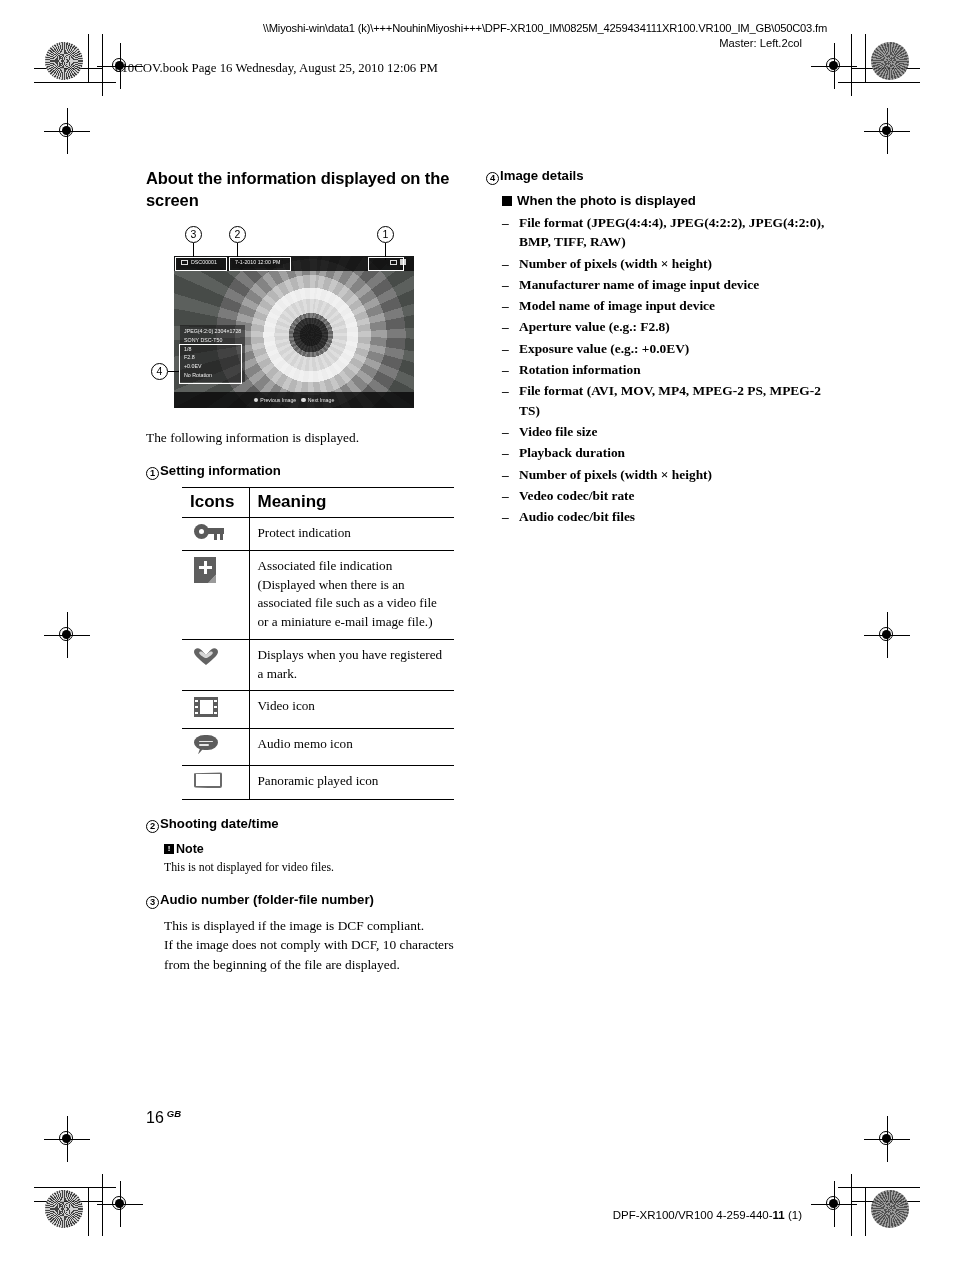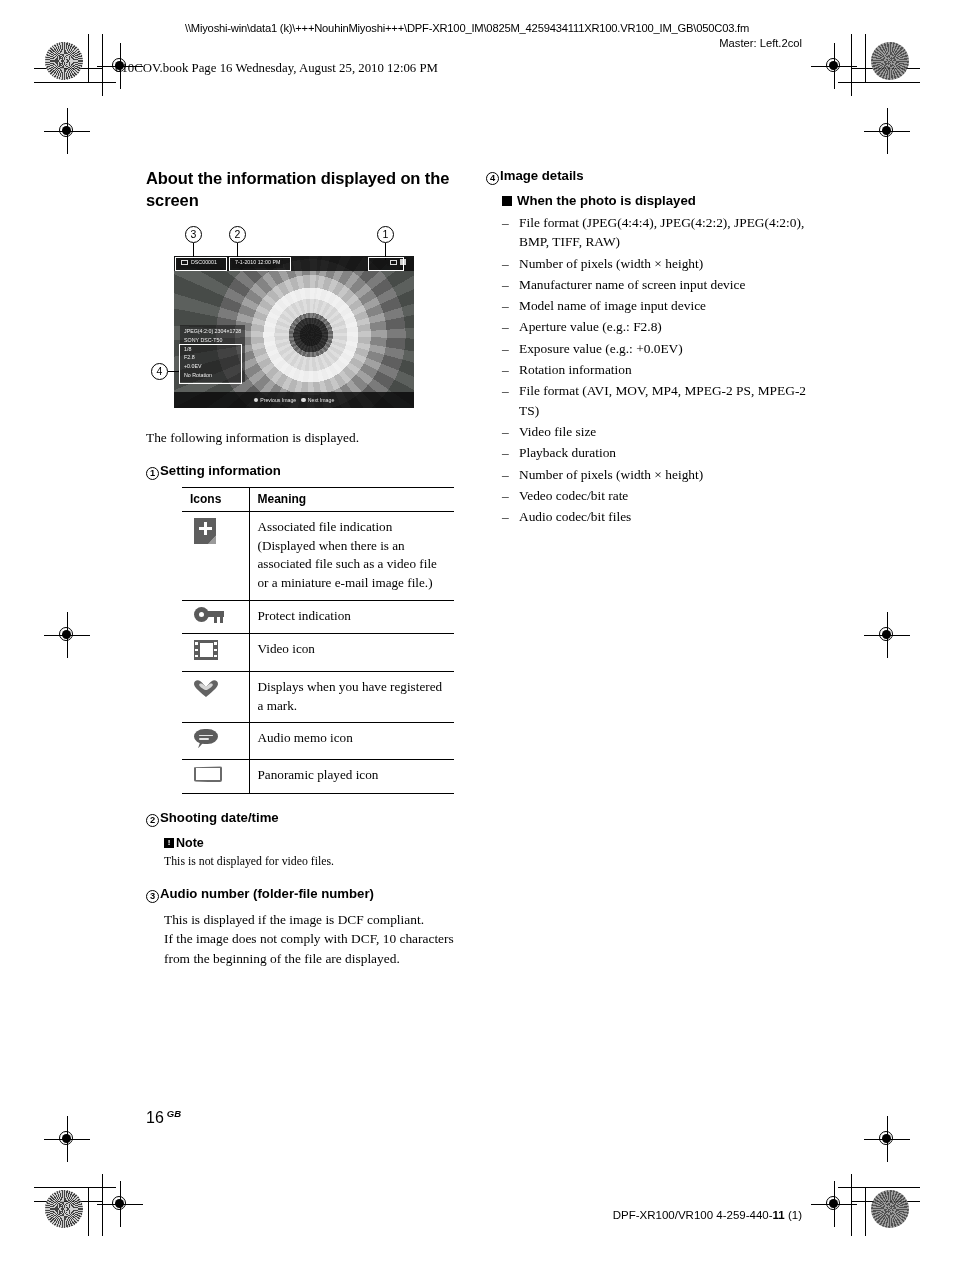--- a/index.html
+++ b/index.html
@@ -39,21 +39,21 @@
     opacity: .88;
   }
   .star.dark {
     background:
       repeating-conic-gradient(from 0deg, #3a3a3a 0deg 5deg, #8d8d8d 5deg 10deg);
   }
 
   
   .path-line {
     position: absolute; left: 185px; top: 22px; width: 720px;
-    text-align: left;
+    text-align: center;
     font-family: "Liberation Sans", sans-serif;
     font-size: 11.2px; letter-spacing: -0.2px; color: #000;
     white-space: nowrap;
   }
   .master-line {
     position: absolute; right: 152px; top: 37px;
     font-family: "Liberation Sans", sans-serif;
     font-size: 11.2px; color: #000; white-space: nowrap;
   }
   .master-line b { font-weight: normal; }
@@ -170,21 +170,21 @@
     border-collapse: collapse; width: 272px; margin-left: 36px;
     table-layout: fixed;
   }
   table.icons-table th, table.icons-table td {
     border-bottom: 1px solid #000; vertical-align: top;
     padding: 6px 8px 7px 8px;
   }
   table.icons-table thead th {
     border-top: 1.6px solid #000; border-bottom: 1.6px solid #000;
     font-family: "Liberation Sans", sans-serif;
-    font-size: 12px; font-weight: bold; text-align: left;
+    font-size: 17px; font-weight: bold; text-align: left;
     padding: 4px 8px 5px 8px;
   }
   table.icons-table tbody tr:last-child td { border-bottom: 1.6px solid #000; }
   table.icons-table col.c1 { width: 67px; }
   table.icons-table td.meaning {
     font-family: "Liberation Serif", serif;
     font-size: 13.2px; line-height: 1.42;
     border-left: 1px solid #000;
   }
   table.icons-table th.meaning-h { border-left: 1px solid #000; }
@@ -307,21 +307,21 @@
 
   
   h3.sqhead {
     font-family: "Liberation Sans", sans-serif;
     font-size: 13.2px; font-weight: bold;
     margin: 9px 0 5px 16px;
     display: flex; align-items: center; gap: 5px;
   }
   .sq { display: inline-block; width: 10px; height: 10px; background: #000; flex: none; }
 
-  ul.dash { list-style: none; margin: 0 0 0 16px; padding: 0; }
+  ul.dash { list-style: none; margin: 0 0 0 16px; padding: 0; font-weight: bold; }
   ul.dash li {
     position: relative; padding-left: 17px;
     font-size: 13.4px; line-height: 1.44; margin-bottom: 2px;
   }
   ul.dash li::before {
     content: "–"; position: absolute; left: 0; top: 0;
   }
 
   
   .pagenum {
@@ -504,56 +504,56 @@
       </colgroup>
     <thead>
       <tr>
         <th>Icons</th>
         <th class="meaning-h">Meaning</th>
       </tr>
     </thead>
     <tbody>
       <tr>
         <td class="iconcell">
+          <span class="gicon ic-key">
+            <span class="head"></span><span class="hole"></span><span class="shaft"></span>
+            <span class="t1"></span><span class="t2"></span>
+          </span>
+        </td>
+        <td class="meaning">Protect indication</td>
+      </tr>
+      <tr>
+        <td class="iconcell">
           <span class="gicon ic-file">
             <span class="page"></span><span class="plush"></span><span class="plusv"></span><span class="fold"></span>
           </span>
         </td>
         <td class="meaning">Associated file indication (Displayed when there is an associated file such as a video file or a miniature e-mail image file.)</td>
       </tr>
       <tr>
         <td class="iconcell">
-          <span class="gicon ic-key">
-            <span class="head"></span><span class="hole"></span><span class="shaft"></span>
-            <span class="t1"></span><span class="t2"></span>
+          <span class="gicon ic-heart">
+            <span class="h"></span><span class="hi"></span>
           </span>
         </td>
-        <td class="meaning">Protect indication</td>
+        <td class="meaning">Displays when you have registered a mark.</td>
       </tr>
       <tr>
         <td class="iconcell">
           <span class="gicon ic-video">
             <span class="frame"></span><span class="inner"></span>
             <span class="perf" style="left:1.2px;  top:2.4px;"></span>
             <span class="perf" style="left:1.2px;  top:8.6px;"></span>
             <span class="perf" style="left:1.2px;  top:14.6px;"></span>
             <span class="perf" style="right:1.2px; top:2.4px;"></span>
             <span class="perf" style="right:1.2px; top:8.6px;"></span>
             <span class="perf" style="right:1.2px; top:14.6px;"></span>
           </span>
         </td>
         <td class="meaning">Video icon</td>
-      </tr>
-      <tr>
-        <td class="iconcell">
-          <span class="gicon ic-heart">
-            <span class="h"></span><span class="hi"></span>
-          </span>
-        </td>
-        <td class="meaning">Displays when you have registered a mark.</td>
       </tr>
       <tr>
         <td class="iconcell">
           <span class="gicon ic-audio">
             <span class="tail"></span><span class="bub"></span><span class="l1"></span><span class="l2"></span>
           </span>
         </td>
         <td class="meaning">Audio memo icon</td>
       </tr>
       <tr>
@@ -592,21 +592,21 @@
     <span>Image details</span>
   </h2>
 
   <h3 class="sqhead">
     <span class="sq"></span>
     <span>When the photo is displayed</span>
   </h3>
   <ul class="dash">
     <li>File format (JPEG(4:4:4), JPEG(4:2:2), JPEG(4:2:0), BMP, TIFF, RAW)</li>
     <li>Number of pixels (width × height)</li>
-    <li>Manufacturer name of screen input device</li>
+    <li>Manufacturer name of image input device</li>
     <li>Model name of image input device</li>
     <li>Aperture value (e.g.: F2.8)</li>
     <li>Exposure value (e.g.: +0.0EV)</li>
     <li>Rotation information</li>
   </ul>
 
   <ul class="dash">
     <li>File format (AVI, MOV, MP4, MPEG-2 PS, MPEG-2 TS)</li>
     <li>Video file size</li>
     <li>Playback duration</li>

